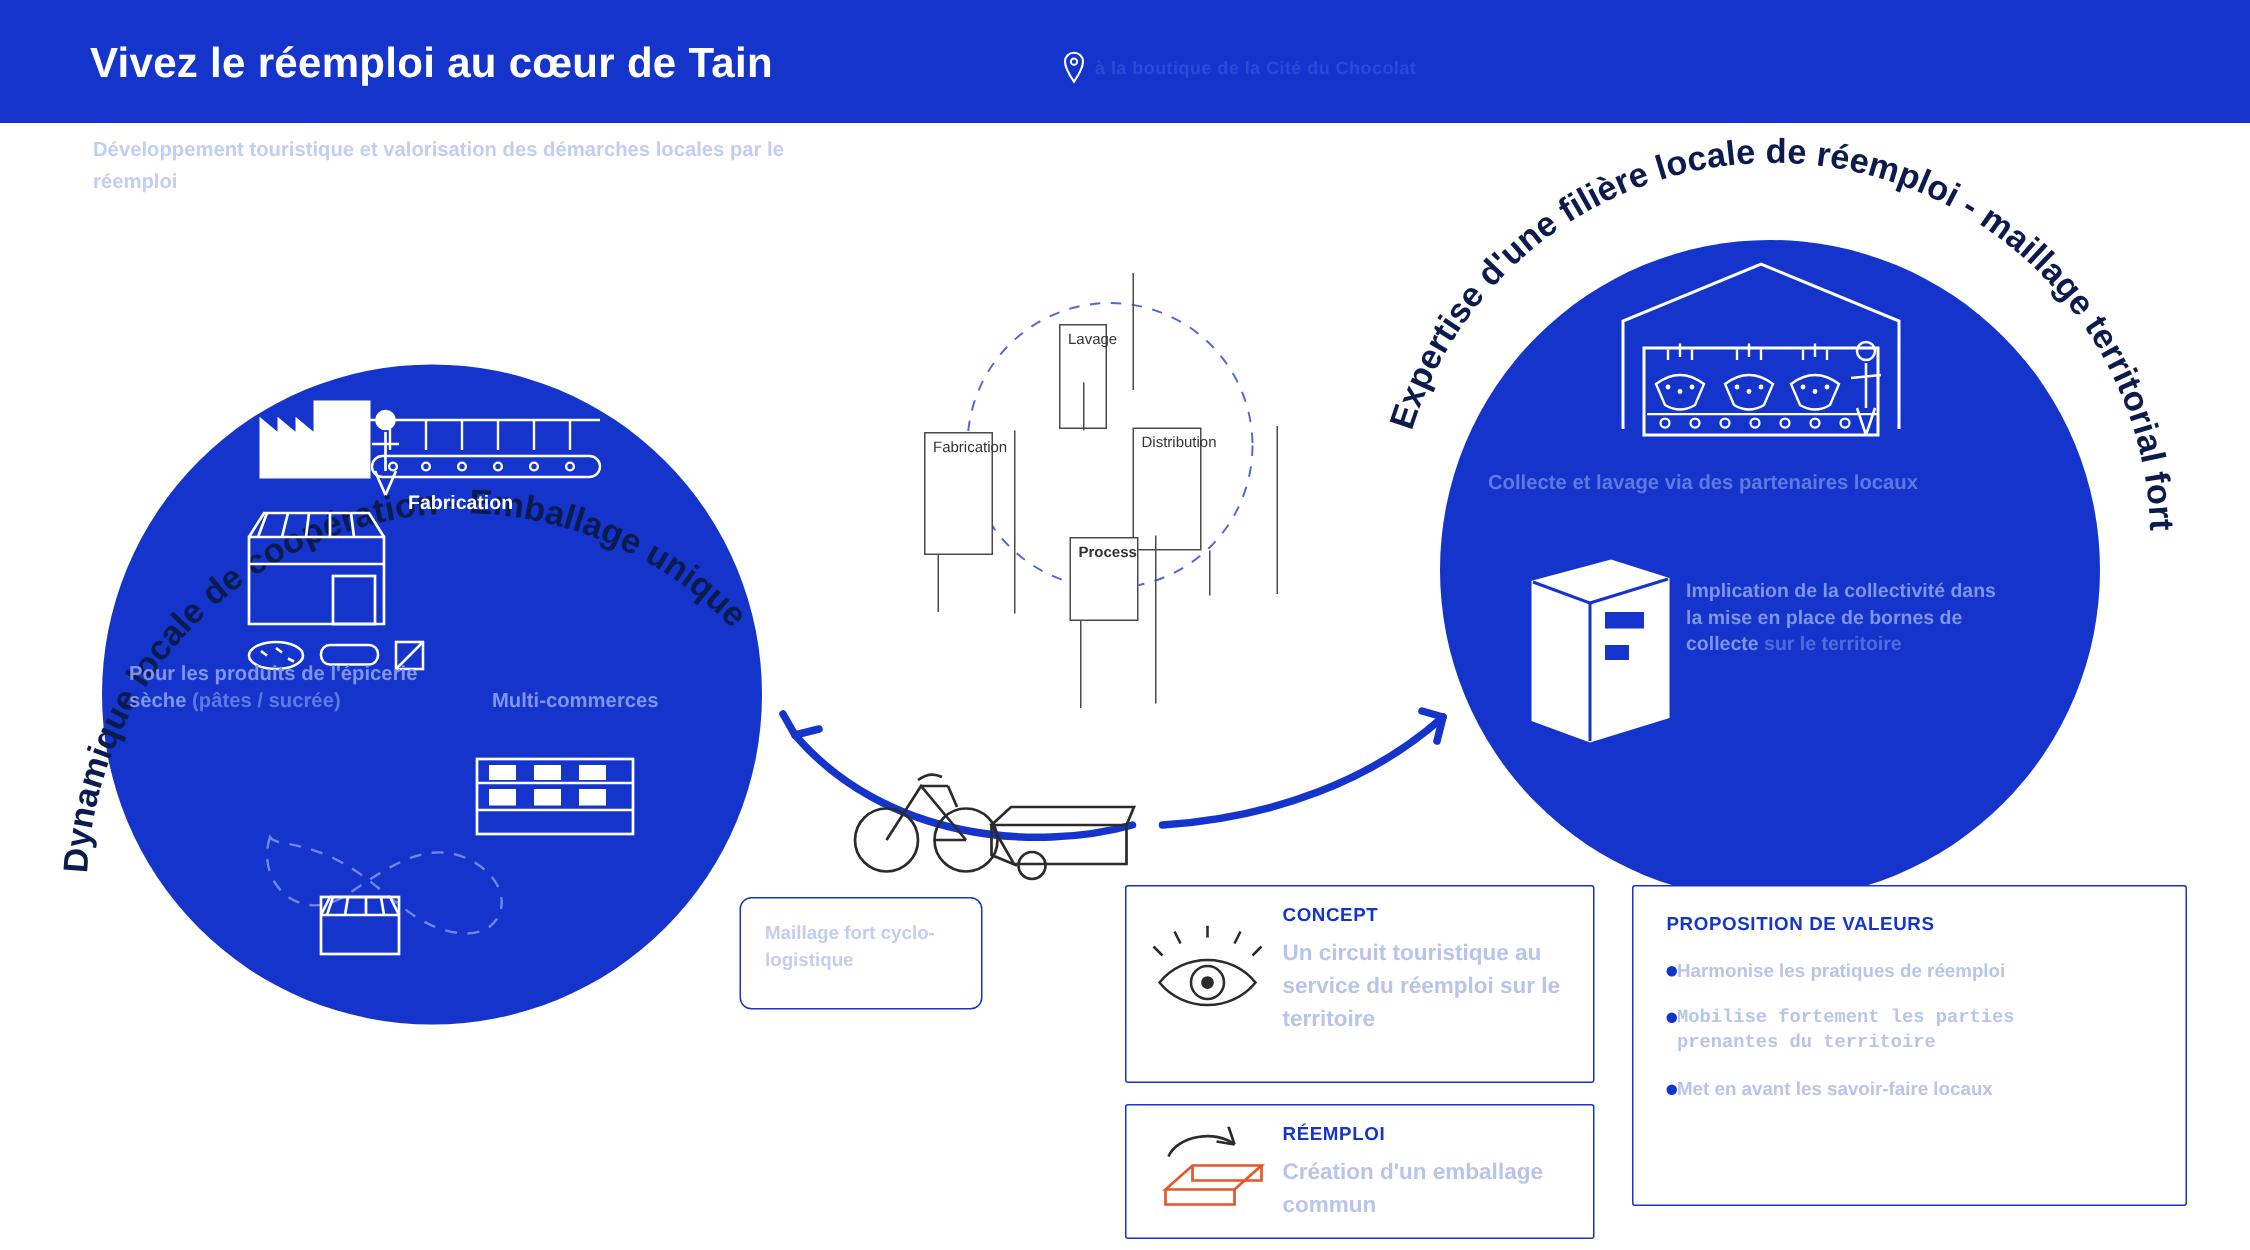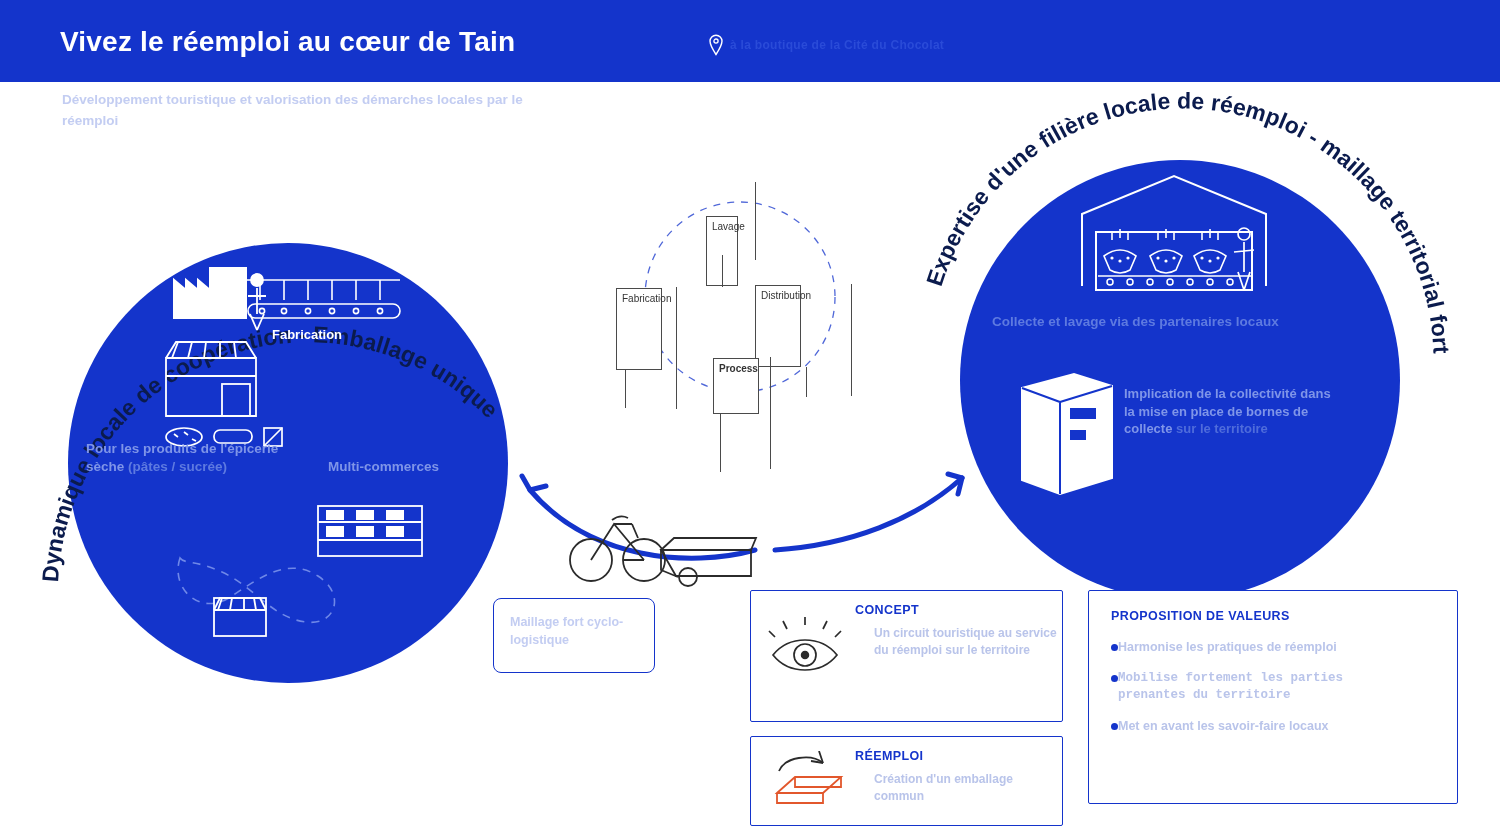--- a/index.html
+++ b/index.html
@@ -64,21 +64,21 @@
 
   
   .card{
     position:absolute;background:#fff;border:1.5px solid #1434CB;border-radius:2px;
     box-sizing:border-box;
   }
   .card-title{
     font-size:12.5px;font-weight:bold;color:#1434CB;letter-spacing:.4px;
   }
   .card-body{
-    font-size:12px;line-height:1.45;color:#b9c4ea;font-weight:600;margin-left:19px;
+    font-size:15px;line-height:1.45;color:#b9c4ea;font-weight:600;
   }
   .ghost-card{
     position:absolute;background:#fff;border:1.4px solid #1434CB;border-radius:8px;
     box-sizing:border-box;padding:14px 16px;
     font-size:12.5px;line-height:1.45;color:#c3cdf2;font-weight:600;
   }
   .bullet-row{display:flex;align-items:flex-start;gap:0;margin-bottom:14px;}
   .dot{width:7px;height:7px;border-radius:50%;background:#1434CB;flex:none;margin-top:5px;}
   .bullet-txt{font-size:12.5px;line-height:1.35;color:#b9c4ea;font-weight:600;}
 

